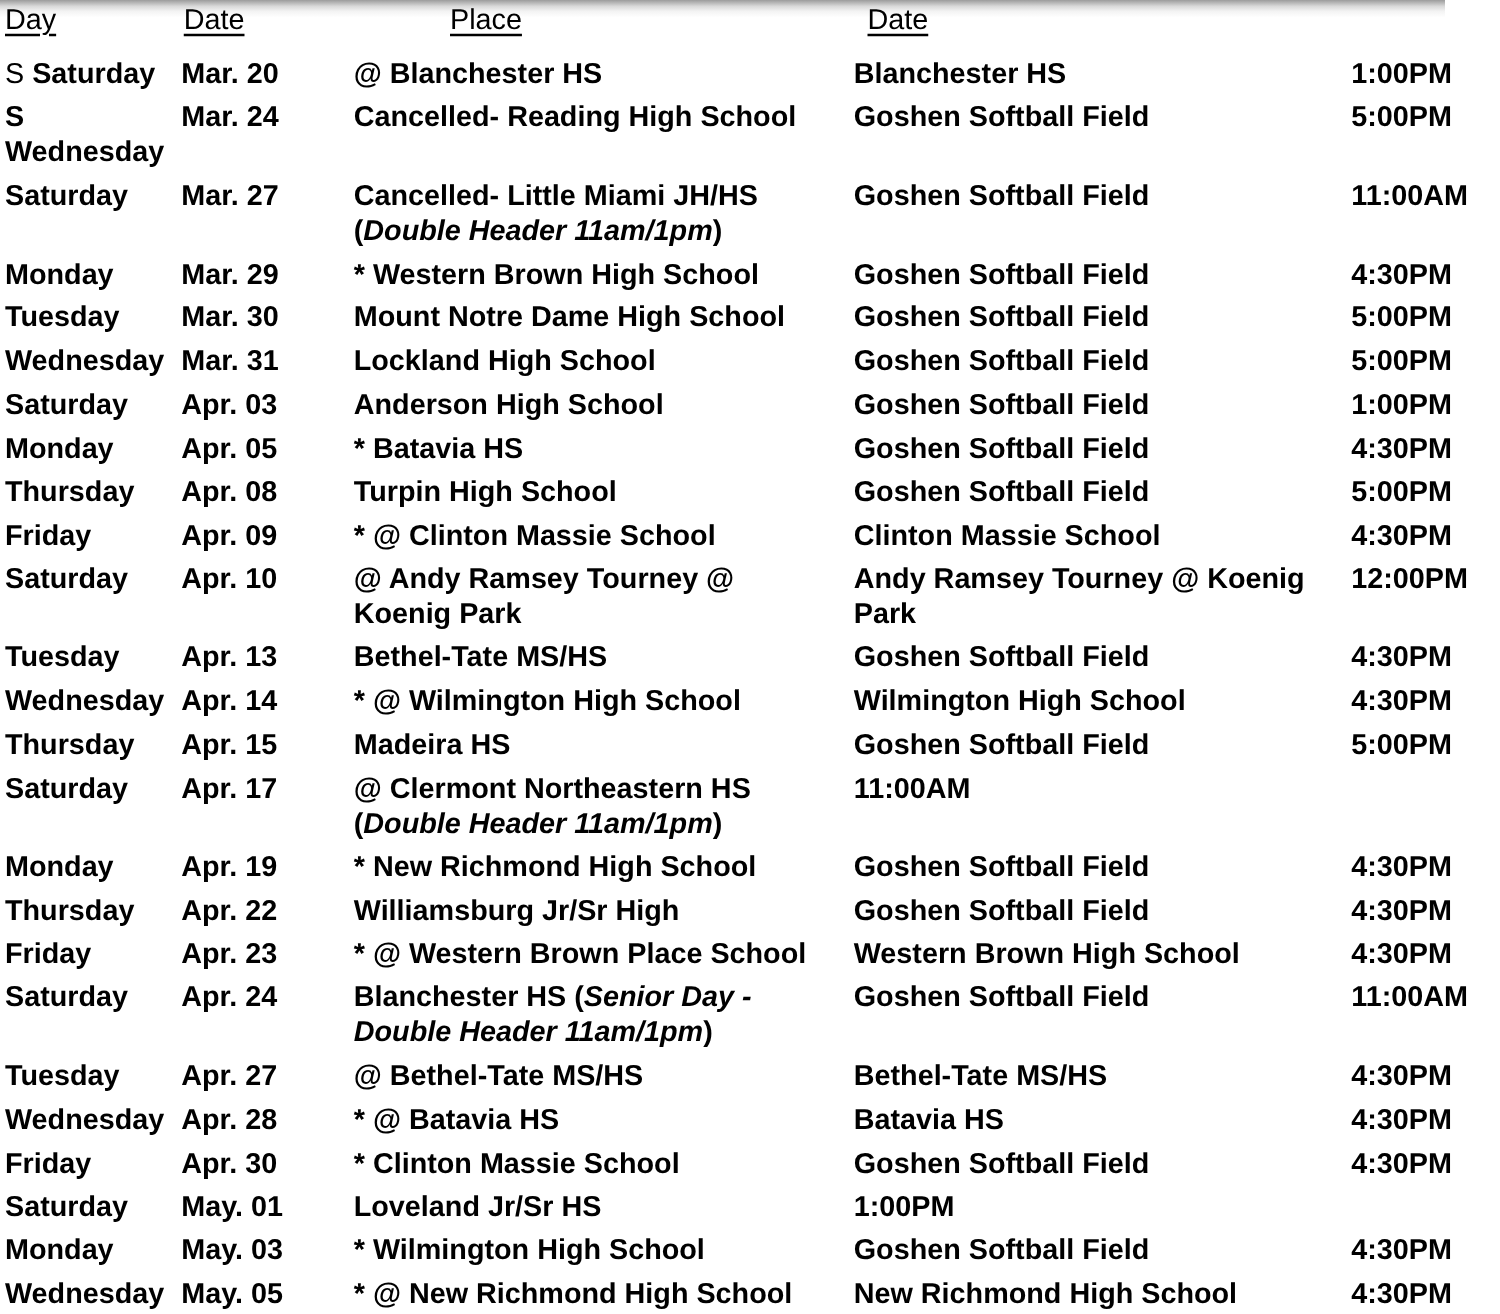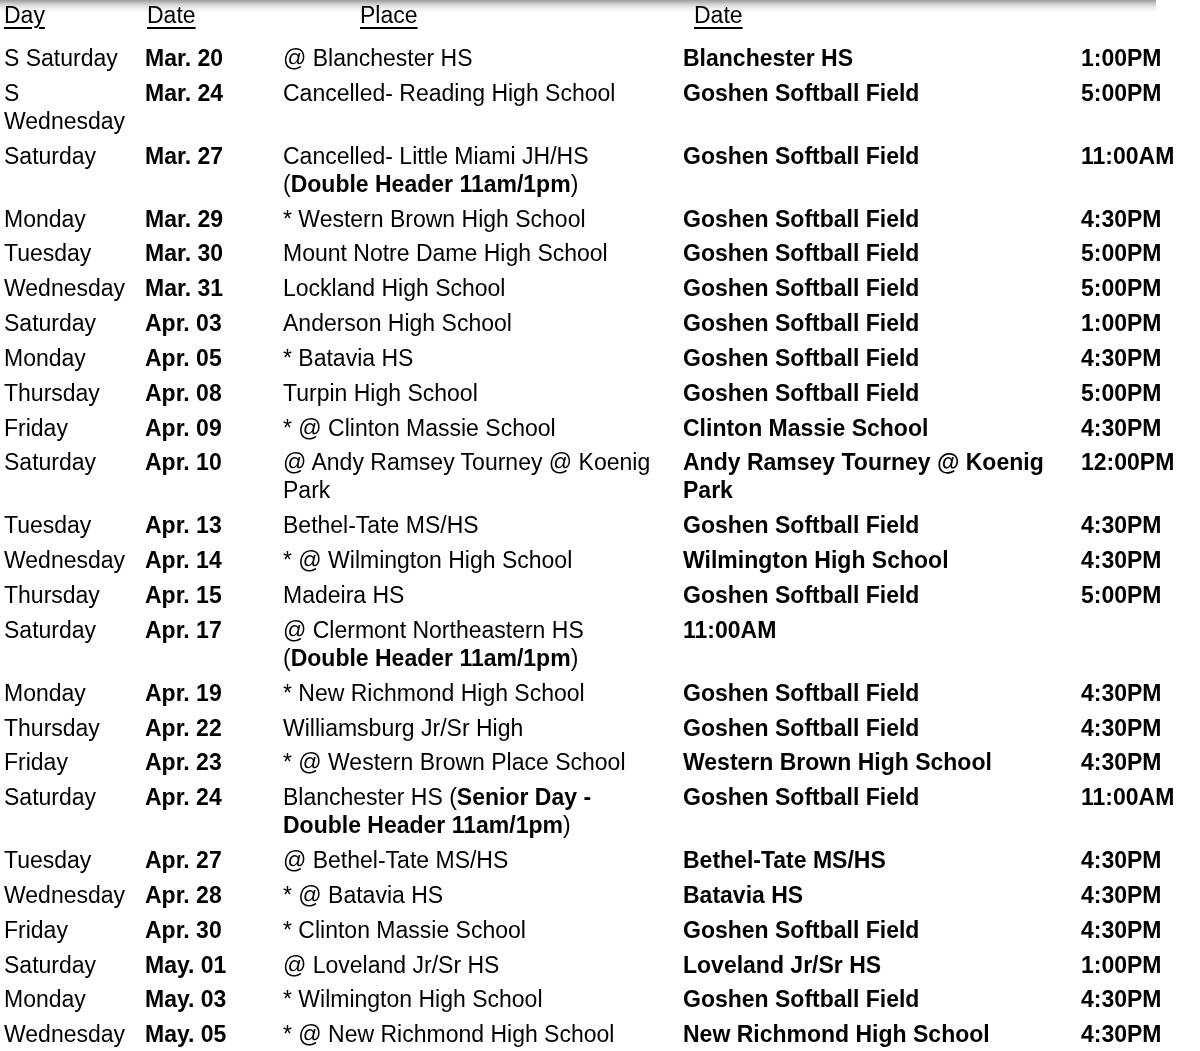--- a/index.html
+++ b/index.html
@@ -43,22 +43,22 @@
   .h-place { padding-left: 77px; }
   .h-time  { padding-left: 11px; }
 
   .data-row { margin-bottom: 6.85px; }
   .cell { font-weight: 700; }
   .cell-day      { padding-right: 1px;  }
   .cell-opponent { padding-right: 22px; }
   .cell-place    { padding-right: 1px;  }
 
   .run-r  { font-weight: 400; }
-  .run-b  { font-weight: 400; }
-  .run-bi { font-weight: 700; }
+  .run-b  { font-weight: 700; }
+  .run-bi { font-weight: 700; font-style: italic; }
 </style>
 </head>
 <body>
 
 <div class="page">
 
   <div class="grid-row header-row">
     <div class="header-cell h-day">
       <span>Day</span>
     </div>
@@ -223,21 +223,20 @@
       <div class="grid-row data-row">
         <div class="cell cell-day"><span class="run-b">Friday</span></div>
         <div class="cell cell-date">Apr. 30</div>
         <div class="cell cell-opponent"><span class="run-b">* Clinton Massie School</span></div>
         <div class="cell cell-place">Goshen Softball Field</div>
         <div class="cell cell-time">4:30PM</div>
       </div>
       <div class="grid-row data-row">
         <div class="cell cell-day"><span class="run-b">Saturday</span></div>
         <div class="cell cell-date">May. 01</div>
-        <div class="cell cell-opponent"><span class="run-b">@ Loveland Jr/Sr HS</span></div>
         <div class="cell cell-place">Loveland Jr/Sr HS</div>
         <div class="cell cell-time">1:00PM</div>
       </div>
       <div class="grid-row data-row">
         <div class="cell cell-day"><span class="run-b">Monday</span></div>
         <div class="cell cell-date">May. 03</div>
         <div class="cell cell-opponent"><span class="run-b">* Wilmington High School</span></div>
         <div class="cell cell-place">Goshen Softball Field</div>
         <div class="cell cell-time">4:30PM</div>
       </div>

